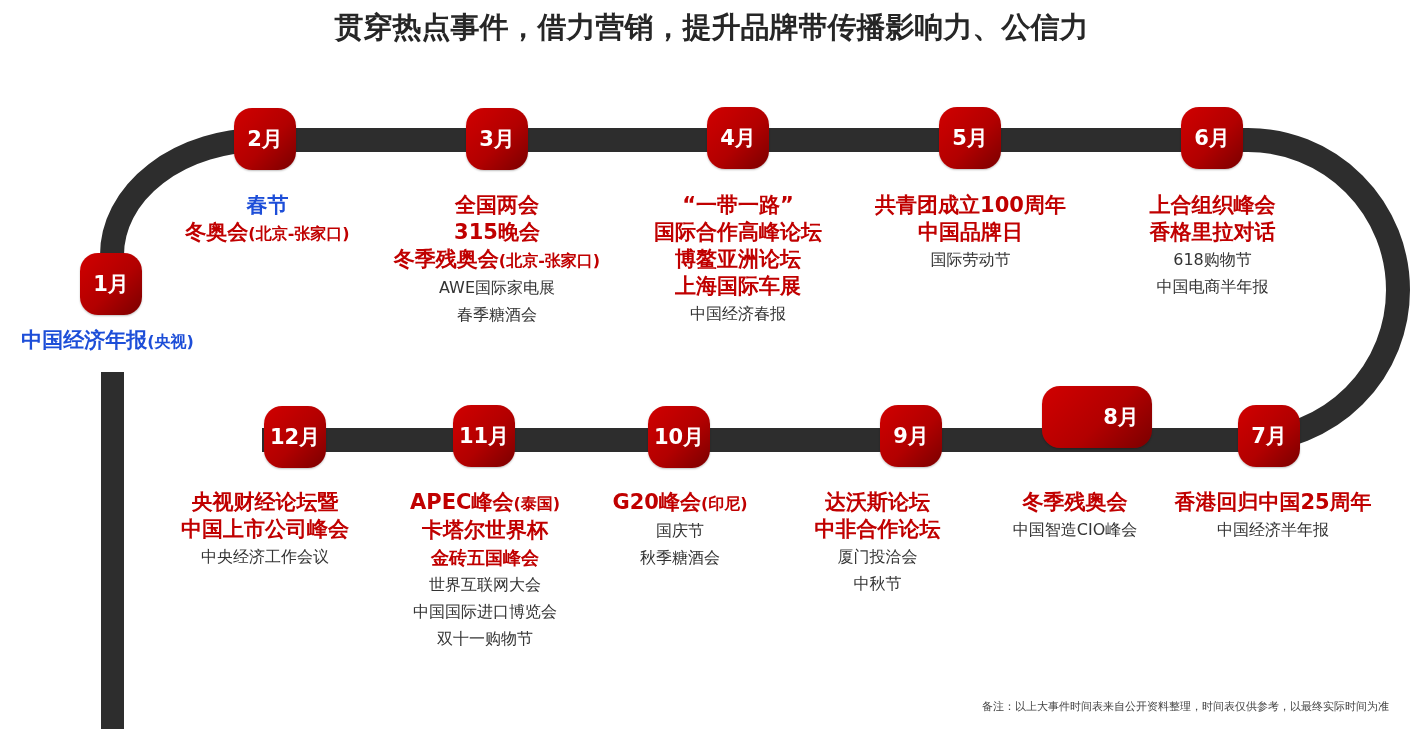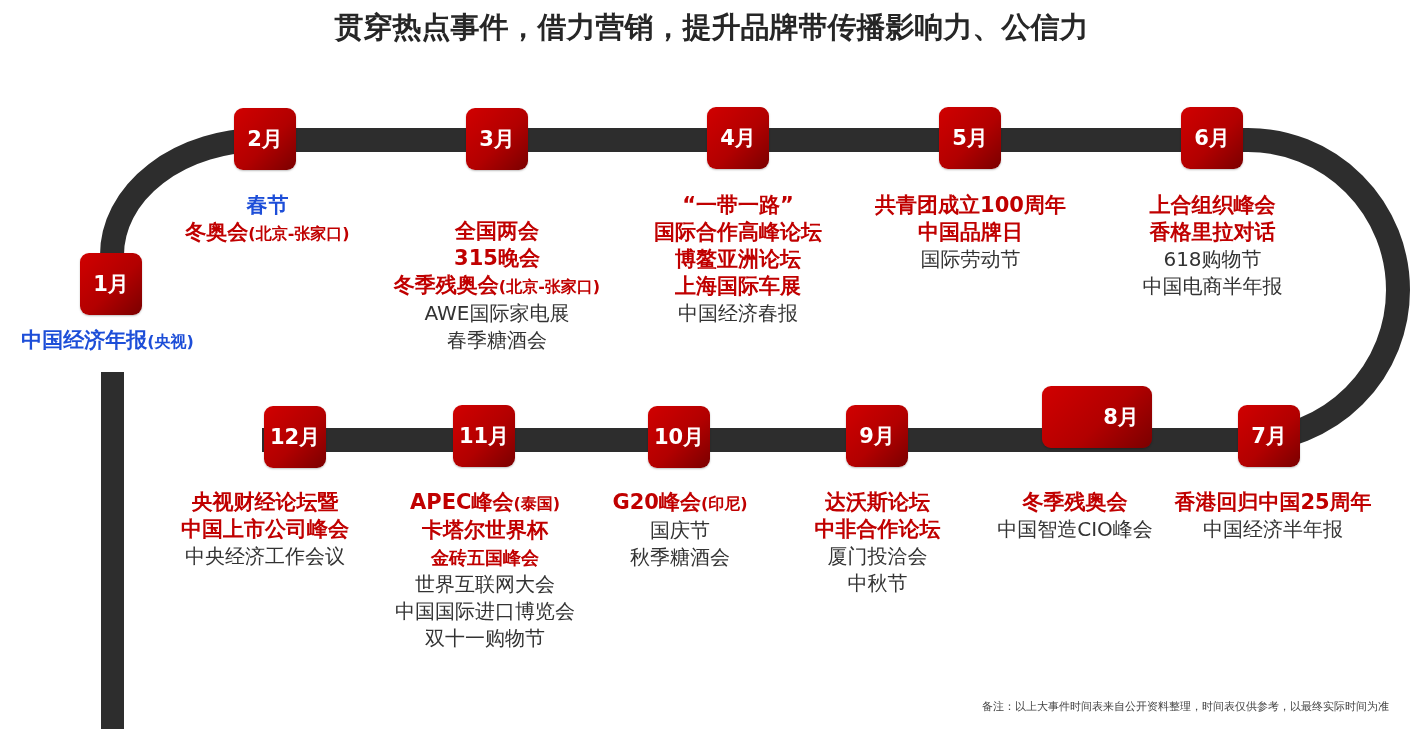--- a/index.html
+++ b/index.html
@@ -1,31 +1,31 @@
 <!DOCTYPE html>
 <html><head>
 <meta charset="utf-8">
 <style>
   html, body { margin: 0; padding: 0; background: #ffffff; }
   body { width: 1423px; height: 729px; position: relative; overflow: hidden;
          font-family: "DejaVu Sans", "Liberation Sans", sans-serif; }
   .title { position: absolute; left: 0; top: 8px; width: 1423px; text-align: center;
            font-size: 29px; font-weight: bold; color: #262626; letter-spacing: 0px; }
   svg.track { position: absolute; left: 0; top: 0; }
-  .month { position: absolute; width: 62px; height: 62px; border-radius: 9px;
+  .month { position: absolute; width: 62px; height: 62px; border-radius: 18px;
            background: linear-gradient(135deg, #d10000 0%, #b20000 55%, #7a0000 100%);
            color: #ffffff; font-weight: bold; font-size: 21px;
            display: flex; align-items: center; justify-content: center;
            box-shadow: 0 1px 2px rgba(0,0,0,0.25); }
   .block { position: absolute; text-align: center; line-height: 27px; }
   .block .r { color: #c00000; font-weight: bold; font-size: 21px; white-space: nowrap; }
   .block .r small { font-size: 16px; }
   .block .d { color: #1d4ed8; font-weight: bold; font-size: 21px; white-space: nowrap; }
   .block .d small { font-size: 16px; }
-  .block .n { color: #333333; font-size: 20px; white-space: nowrap; }
+  .block .n { color: #333333; font-size: 16px; white-space: nowrap; }
   .note { position: absolute; right: 34px; top: 699px; font-size: 11px; color: #444444; }
 </style>
 </head>
 <body>
 
 <div class="title">贯穿热点事件，借力营销，提升品牌带传播影响力、公信力</div>
 
 <svg class="track" width="1423" height="729" viewBox="0 0 1423 729">
 
   <path d="M 112 262 L 112 255 A 150 115 0 0 1 262 140 L 1248 140 A 150 150 0 0 1 1248 440 L 262 440" fill="none" stroke="#2d2d2d" stroke-width="24"></path>
@@ -50,21 +50,21 @@
   </div>
 <div class="month" style="left:1181px; top:107px;">
     <span>6月</span>
   </div>
 <div class="month" style="left:1238px; top:405px;">
     <span>7月</span>
   </div>
 <div class="month" style="left:1042px; top:386px;padding-left:48px;">
     <span>8月</span>
   </div>
-<div class="month" style="left:846px; top:405px;">
+<div class="month" style="left:880px; top:405px;">
     <span>9月</span>
   </div>
 <div class="month" style="left:648px; top:406px;">
     <span>10月</span>
   </div>
 <div class="month" style="left:453px; top:405px;">
     <span>11月</span>
   </div>
 <div class="month" style="left:233px; top:406px;margin-left:31px;">
     <span>12月</span>
@@ -72,21 +72,21 @@
 
 <div class="block" style="left:0px; width:215px; top:327px;">
   <div class="d"><span>中国经济年报</span><small>(央视)</small></div>
 </div>
 
 <div class="block" style="left:160px; width:215px; top:192px;">
   <div class="d"><span>春节</span></div>
   <div class="r"><span>冬奥会</span><small>(北京-张家口)</small></div>
 </div>
 
-<div class="block" style="left:377px; width:240px; top:192px;margin-top:26px;">
+<div class="block" style="left:377px; width:240px; top:192px;">
   <div class="r"><span>全国两会</span></div>
   <div class="r"><span>315晚会</span></div>
   <div class="r"><span>冬季残奥会</span><small>(北京-张家口)</small></div>
   <div class="n">AWE国际家电展</div>
   <div class="n">春季糖酒会</div>
 </div>
 
 <div class="block" style="left:628px; width:220px; top:192px;">
   <div class="r"><span>“一带一路”</span></div>
   <div class="r"><span>国际合作高峰论坛</span></div>

